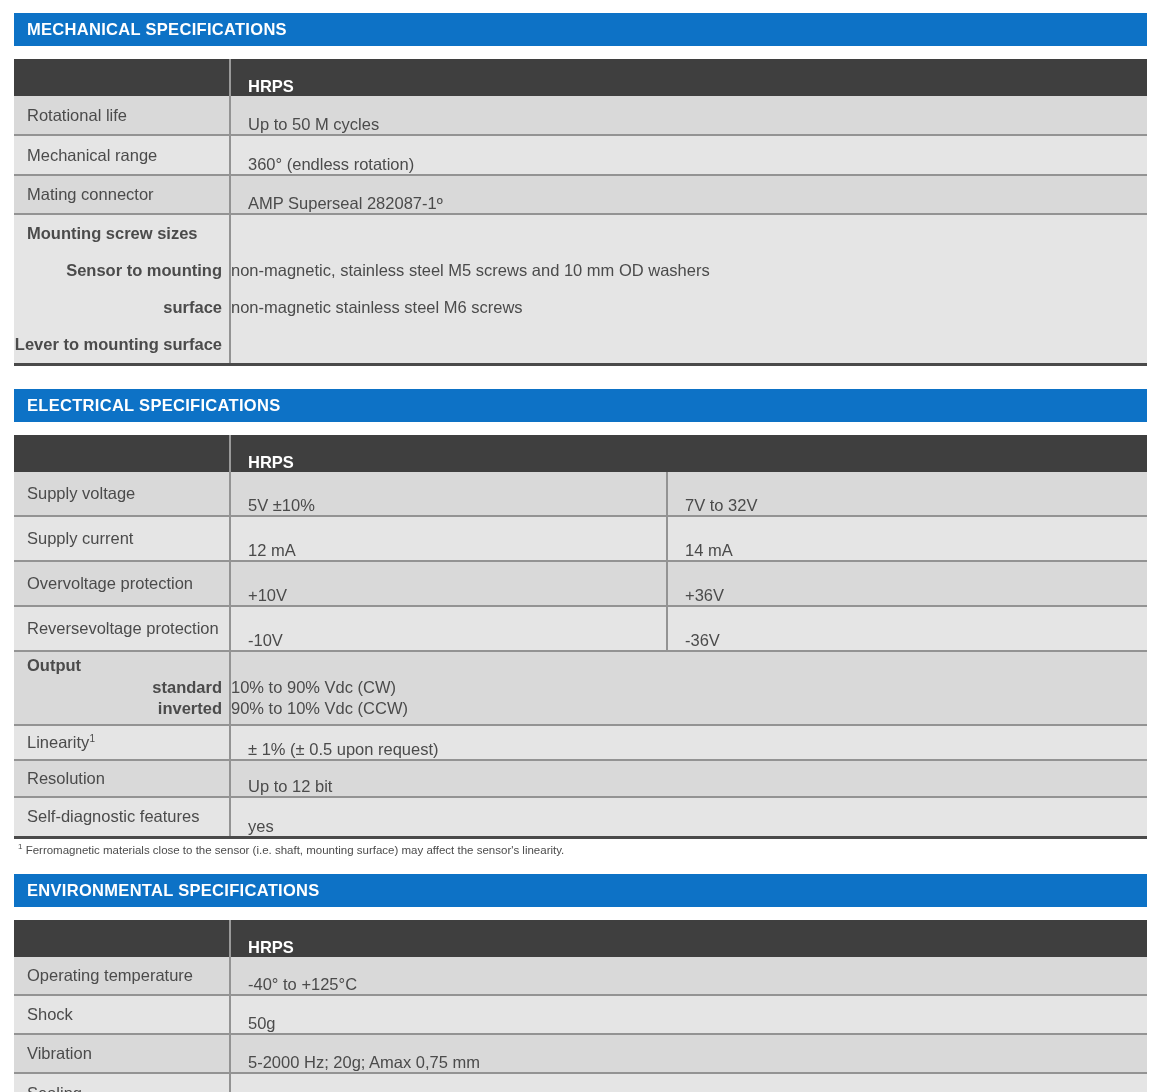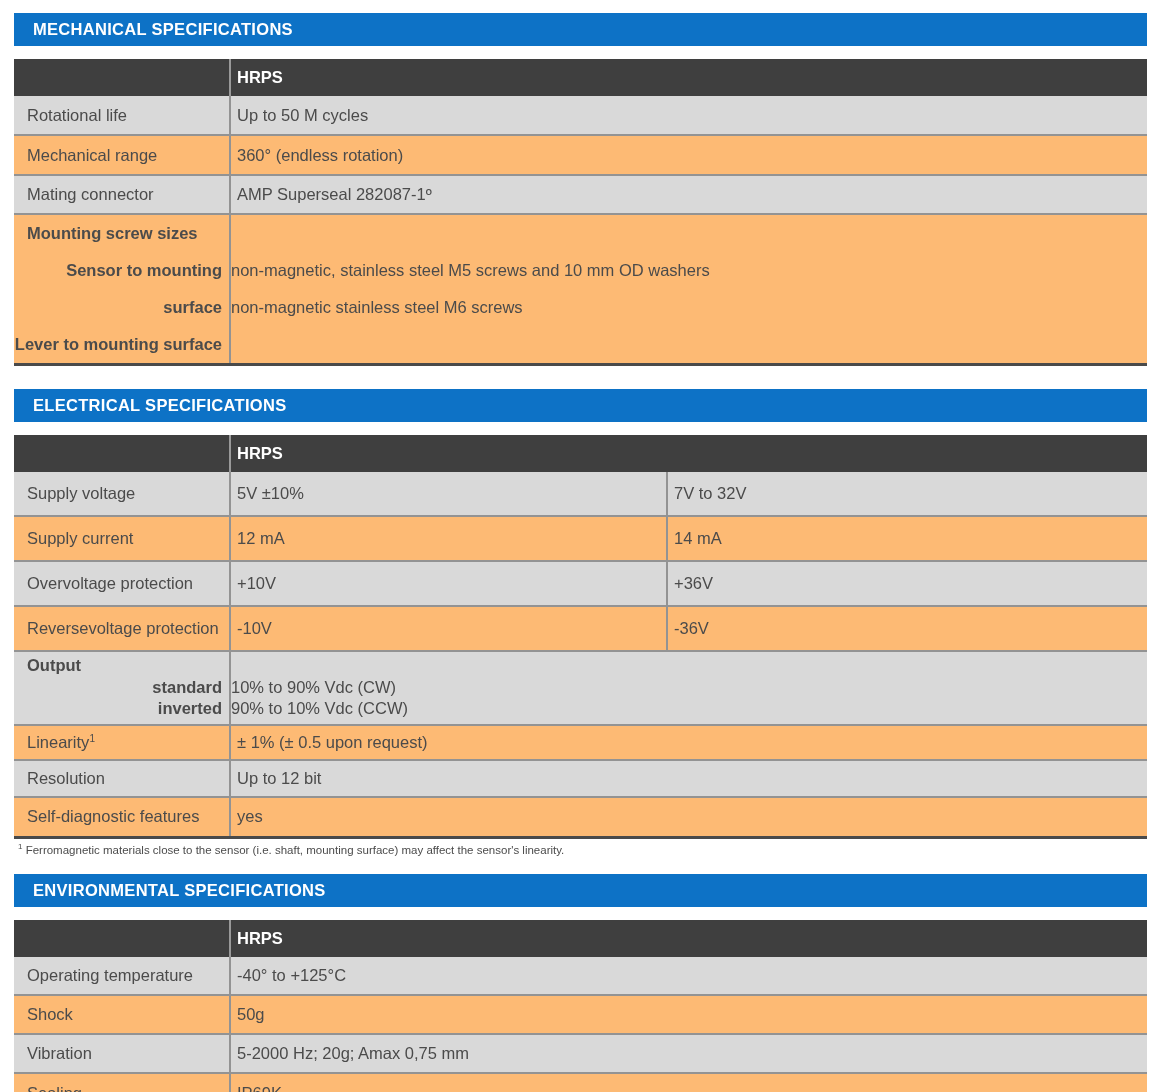--- a/index.html
+++ b/index.html
@@ -17,38 +17,38 @@
     top: 13px;
     left: 14px;
     width: 1133px;
   }
   
   .title-bar {
     height: 33px;
     background: #0d72c6;
     display: flex;
     align-items: center;
-    padding-left: 19px;
+    padding-left: 13px;
     margin-bottom: 13px;
   }
   .title-bar span {
     color: #ffffff;
     font-size: 16.5px;
     font-weight: bold;
     letter-spacing: 0.3px;
   }
   
   .spec-table {
     width: 100%;
     border-bottom: 3px solid #4a4a4a;
   }
   .row {
     display: flex;
     border-bottom: 2px solid #939393;
-    background: #fdba74;
+    background: #e5e5e5;
   }
   .row:last-child { border-bottom: none; }
   .row.gray { background: #d9d9d9; }
   .row.thead {
     background: #3f3f3f;
     min-height: 37px;
     border-bottom: none;
   }
   .row.thead .cell.value { border-left: 2px solid #9a9a9a; }
   .row.thead span {
@@ -62,21 +62,22 @@
     font-size: 16.5px;
   }
   .cell.label {
     width: 215px;
     flex: none;
     padding-left: 13px;
   }
   .cell.value {
     flex: 1;
     border-left: 2px solid #939393;
-    padding-left: 6px;
+    padding-left: 17px;
+    align-items: flex-end;
   }
   .cell.value.v1 {
     width: 437px;
     flex: none;
   }
   
   .cell.stack {
     flex-direction: column;
     align-items: stretch;
     justify-content: flex-start;

